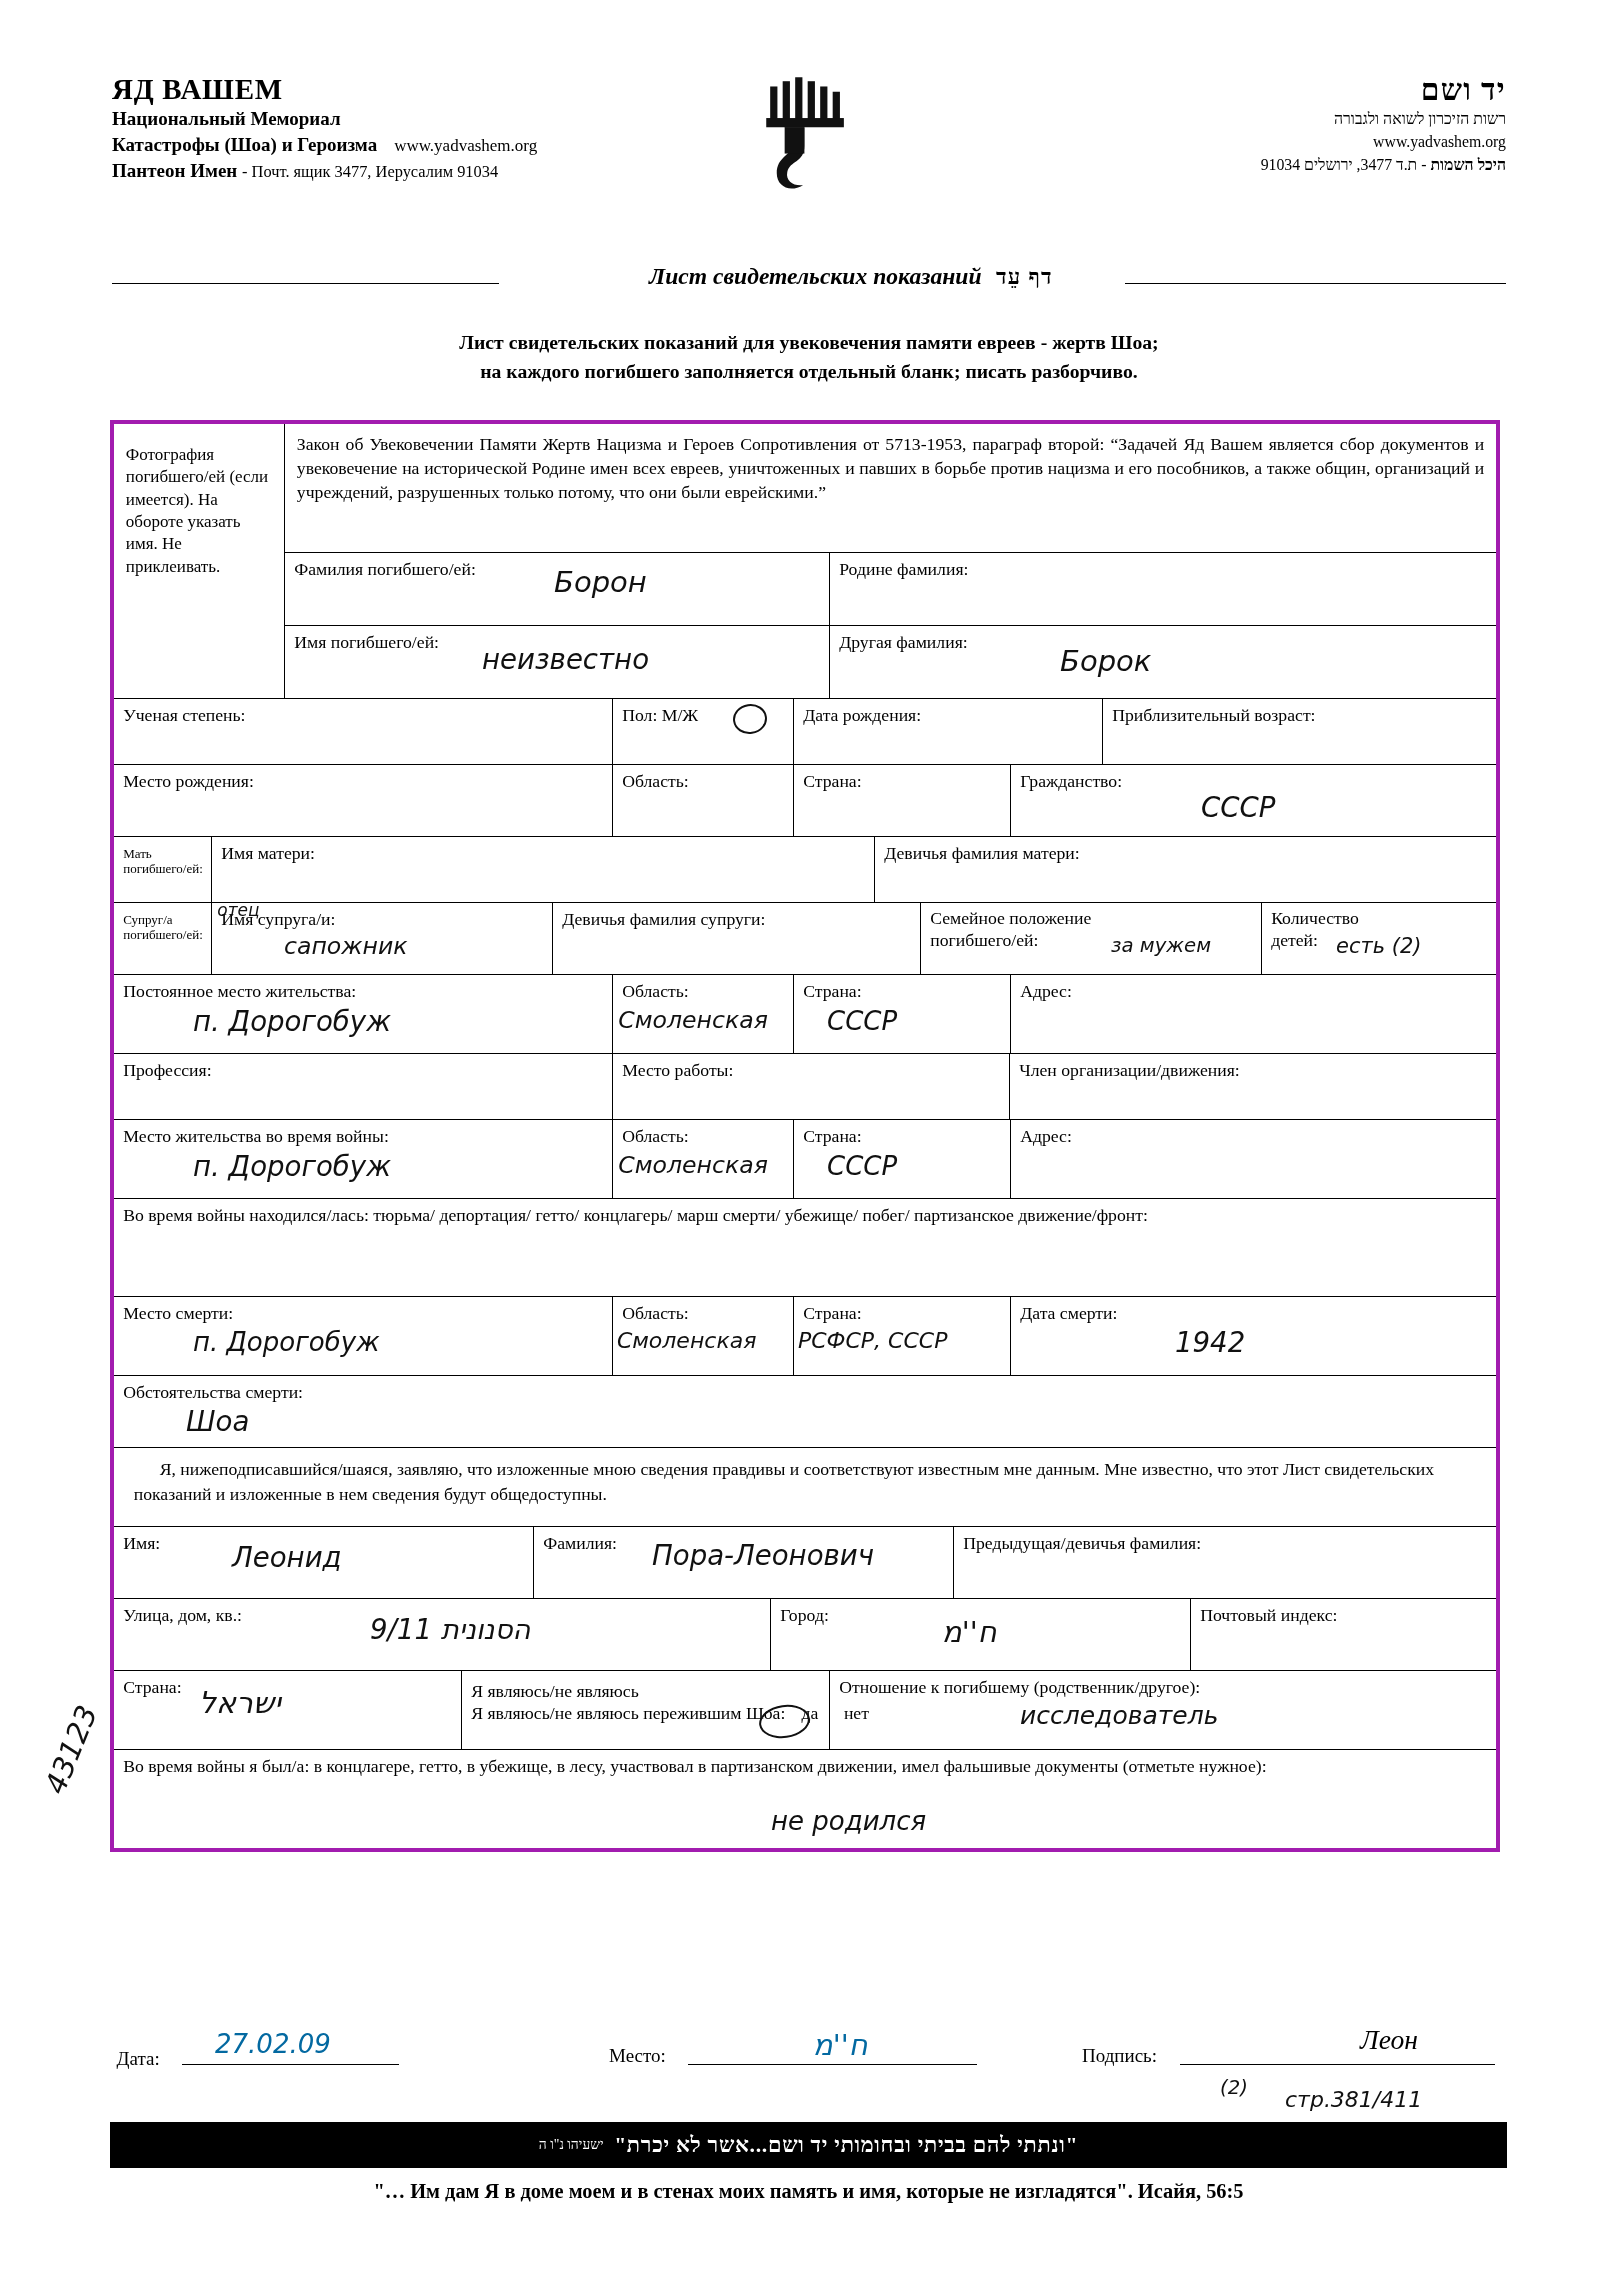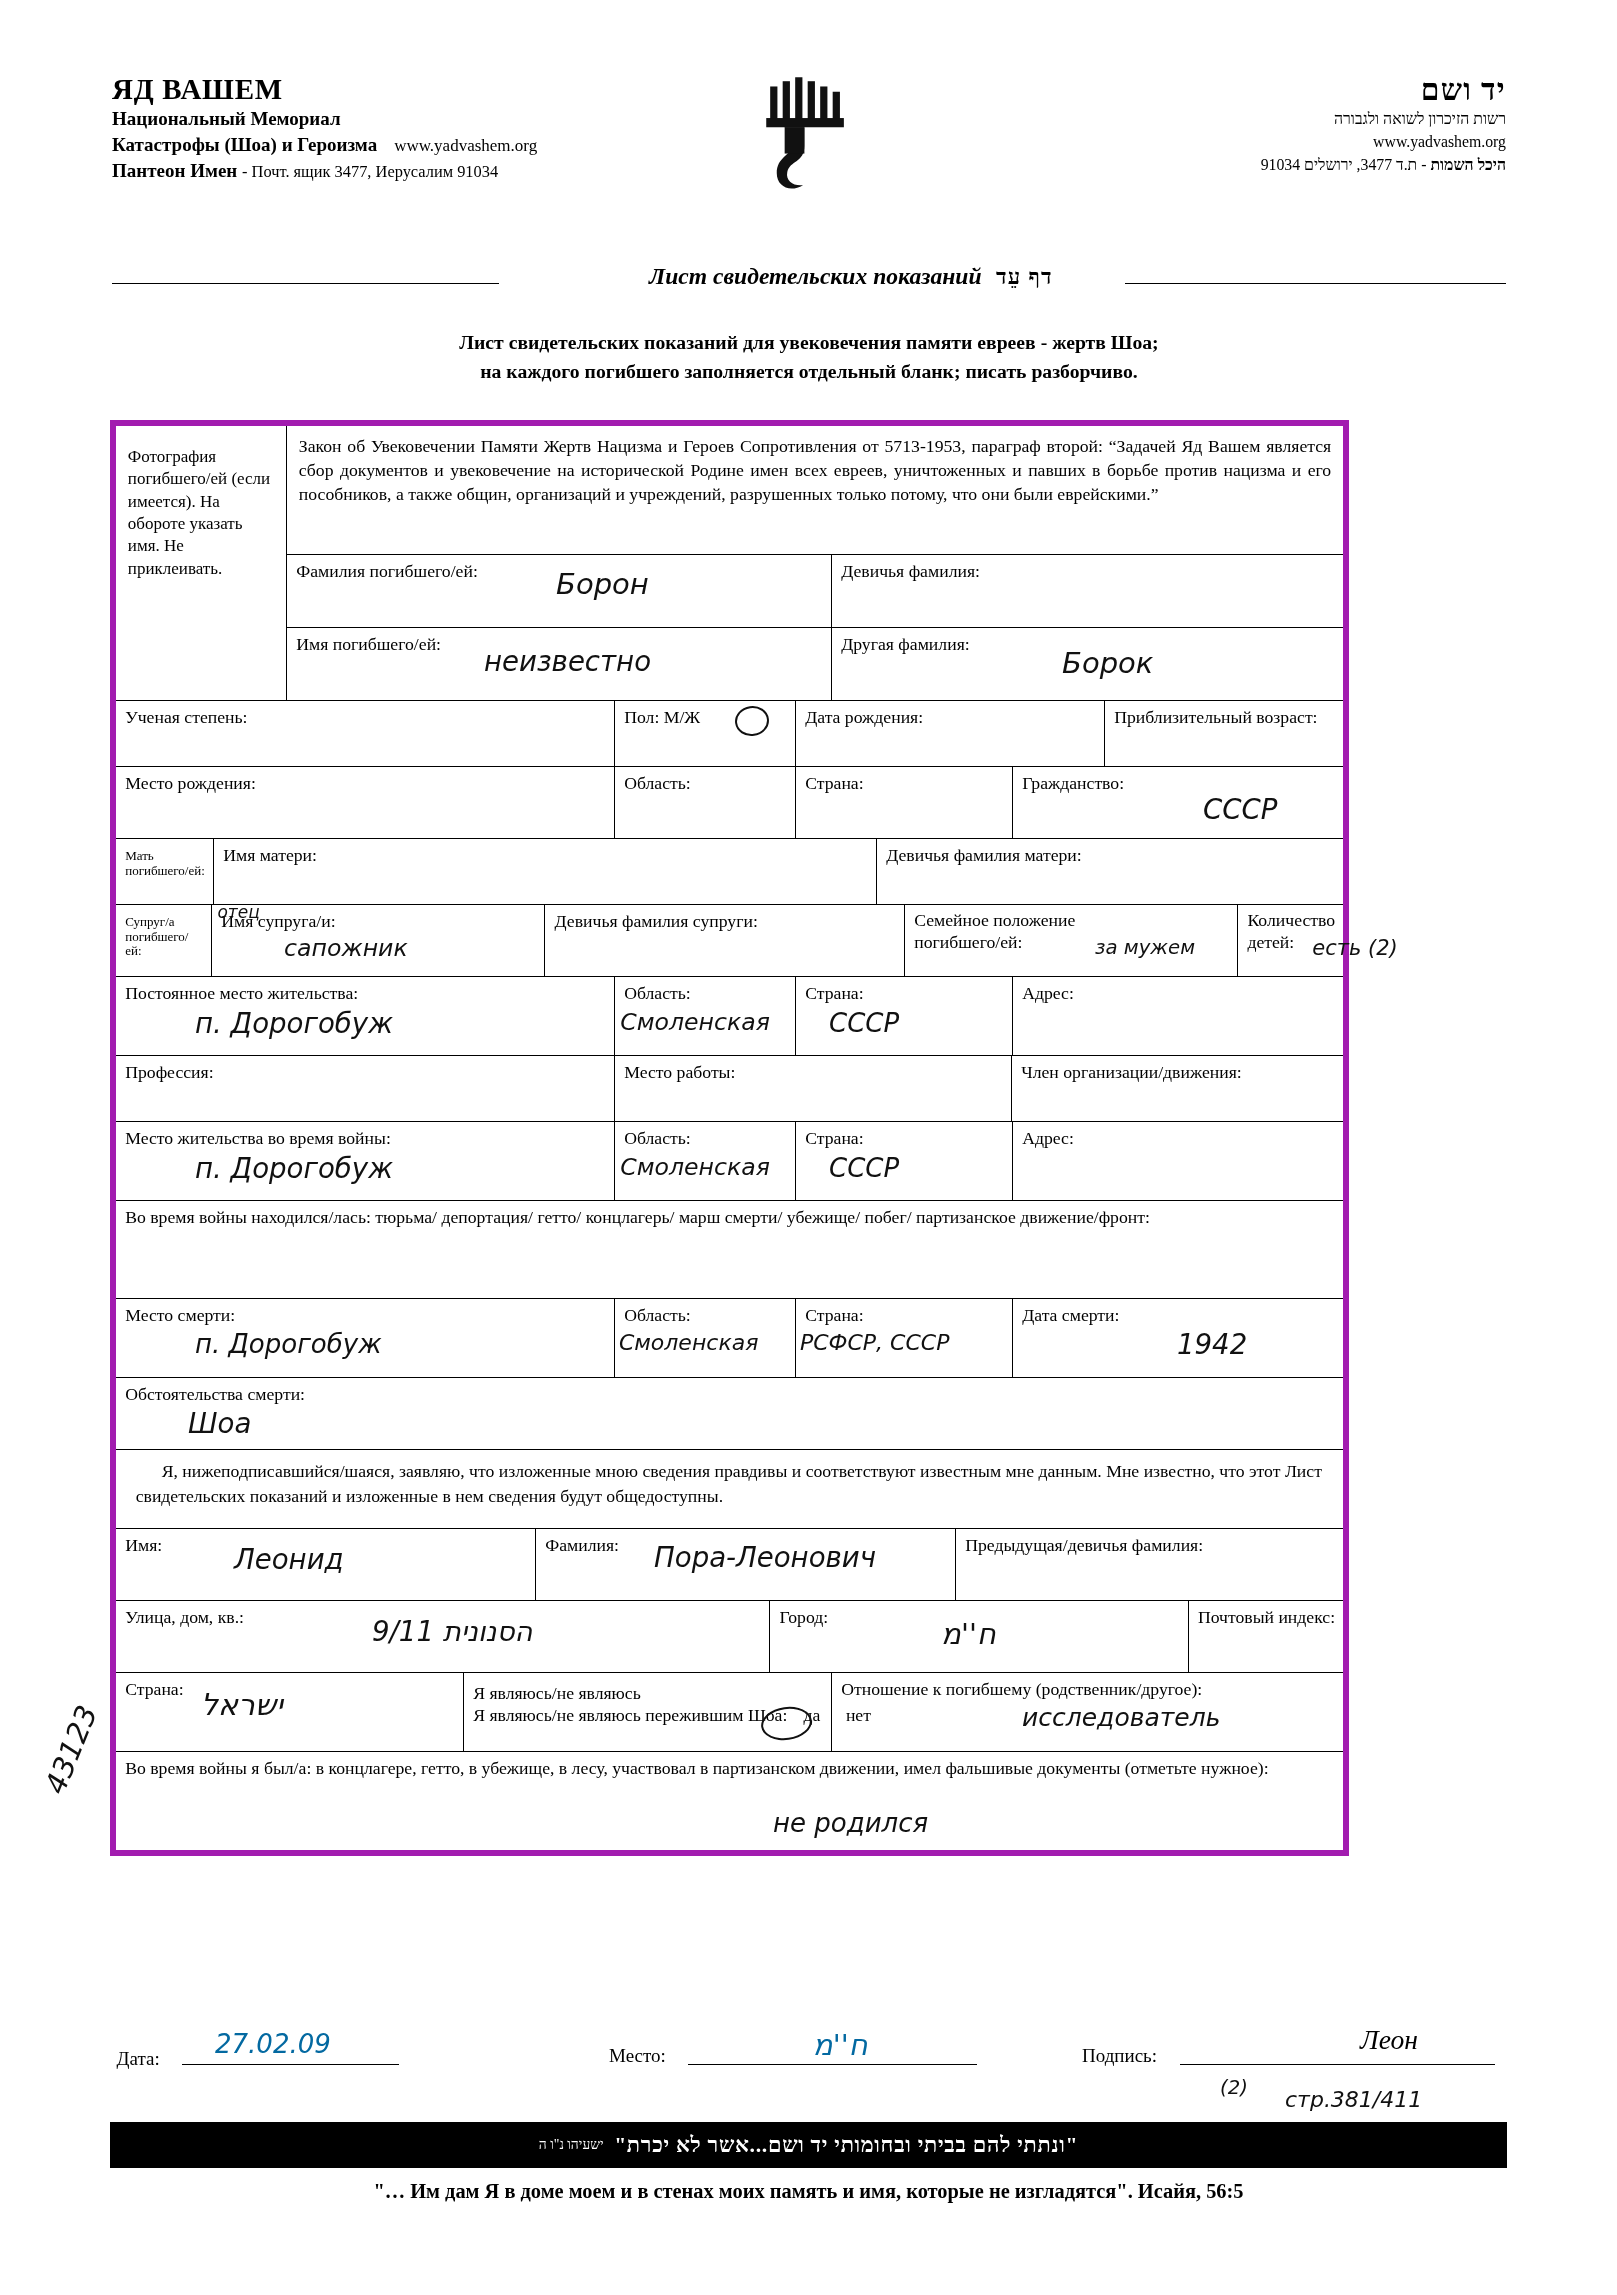--- a/index.html
+++ b/index.html
@@ -149,22 +149,22 @@
     font-size: 19.7px;
     font-weight: bold;
     line-height: 1.45;
   }
 
   
   .form {
     position: absolute;
     left: 110px;
     top: 420px;
-    width: 1239px;
-    border: 6px solid #a21caf;
+    width: 1390px;
+    border: 4px solid #a21caf;
     box-sizing: border-box;
   }
   .row {
     display: flex;
     border-bottom: 1.3px solid #000;
     box-sizing: border-box;
   }
   .row:last-child { border-bottom: none; }
   .cell {
     border-right: 1.3px solid #000;
@@ -373,21 +373,21 @@
       <div class="namegrid">
         <div class="lawtext" style="min-height:112px">
           <span>Закон об Увековечении Памяти Жертв Нацизма и Героев Сопротивления от 5713-1953, параграф второй: “Задачей Яд Вашем является сбор документов и увековечение на исторической Родине имен всех евреев, уничтоженных и павших в борьбе против нацизма и его пособников, а также общин, организаций и учреждений, разрушенных только потому, что они были еврейскими.”</span>
         </div>
         <div class="nrow" style="height:72px">
           <div class="c b" style="width:545px">
             <div class="lbl">Фамилия погибшего/ей:</div>
             <div class="hw-abs" style="left:269px; top:11.8px; font-size:29px">Борон</div>
           </div>
           <div class="c" style="flex:1">
-            <div class="lbl">Девичья фамилия:</div>
+            <div class="lbl">Родине фамилия:</div>
             <div class="hw-abs" style="left:171px; top:11.8px; font-size:26px"></div>
           </div>
         </div>
         <div class="nrow" style="height:72px">
           <div class="c b" style="width:545px">
             <div class="lbl">Имя погибшего/ей:</div>
             <div class="hw-abs" style="left:197px; top:17px; font-size:27.6px">неизвестно</div>
           </div>
           <div class="c" style="flex:1">
             <div class="lbl">Другая фамилия:</div>

